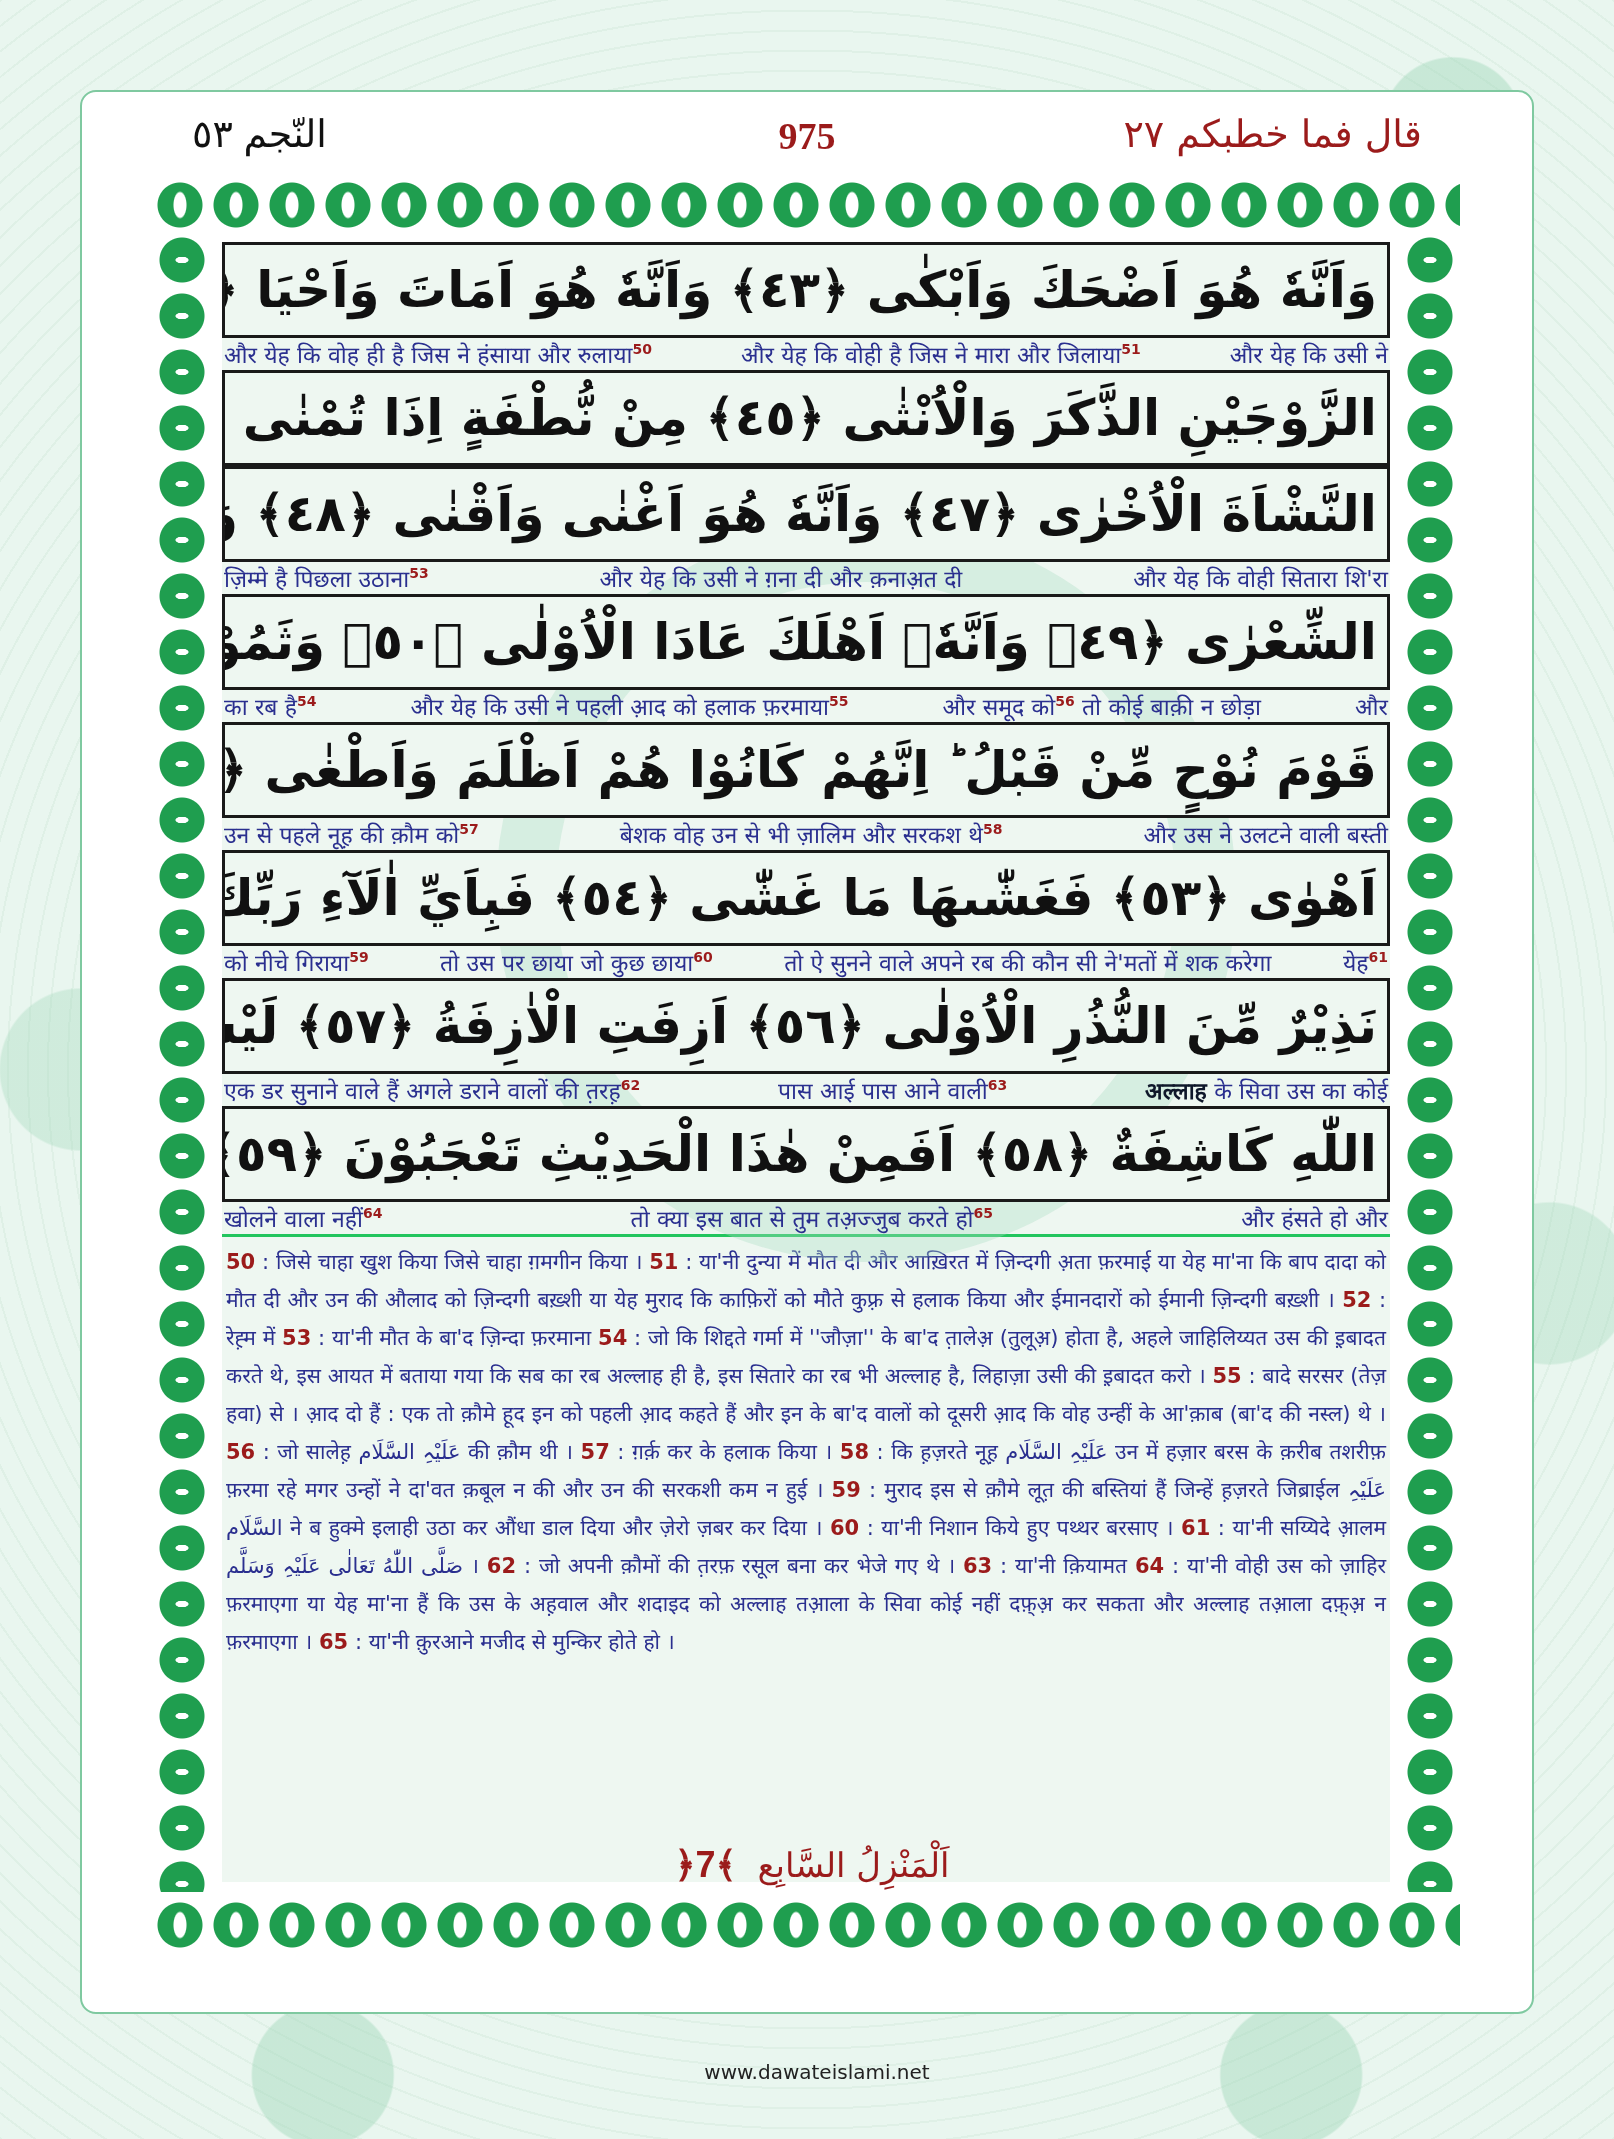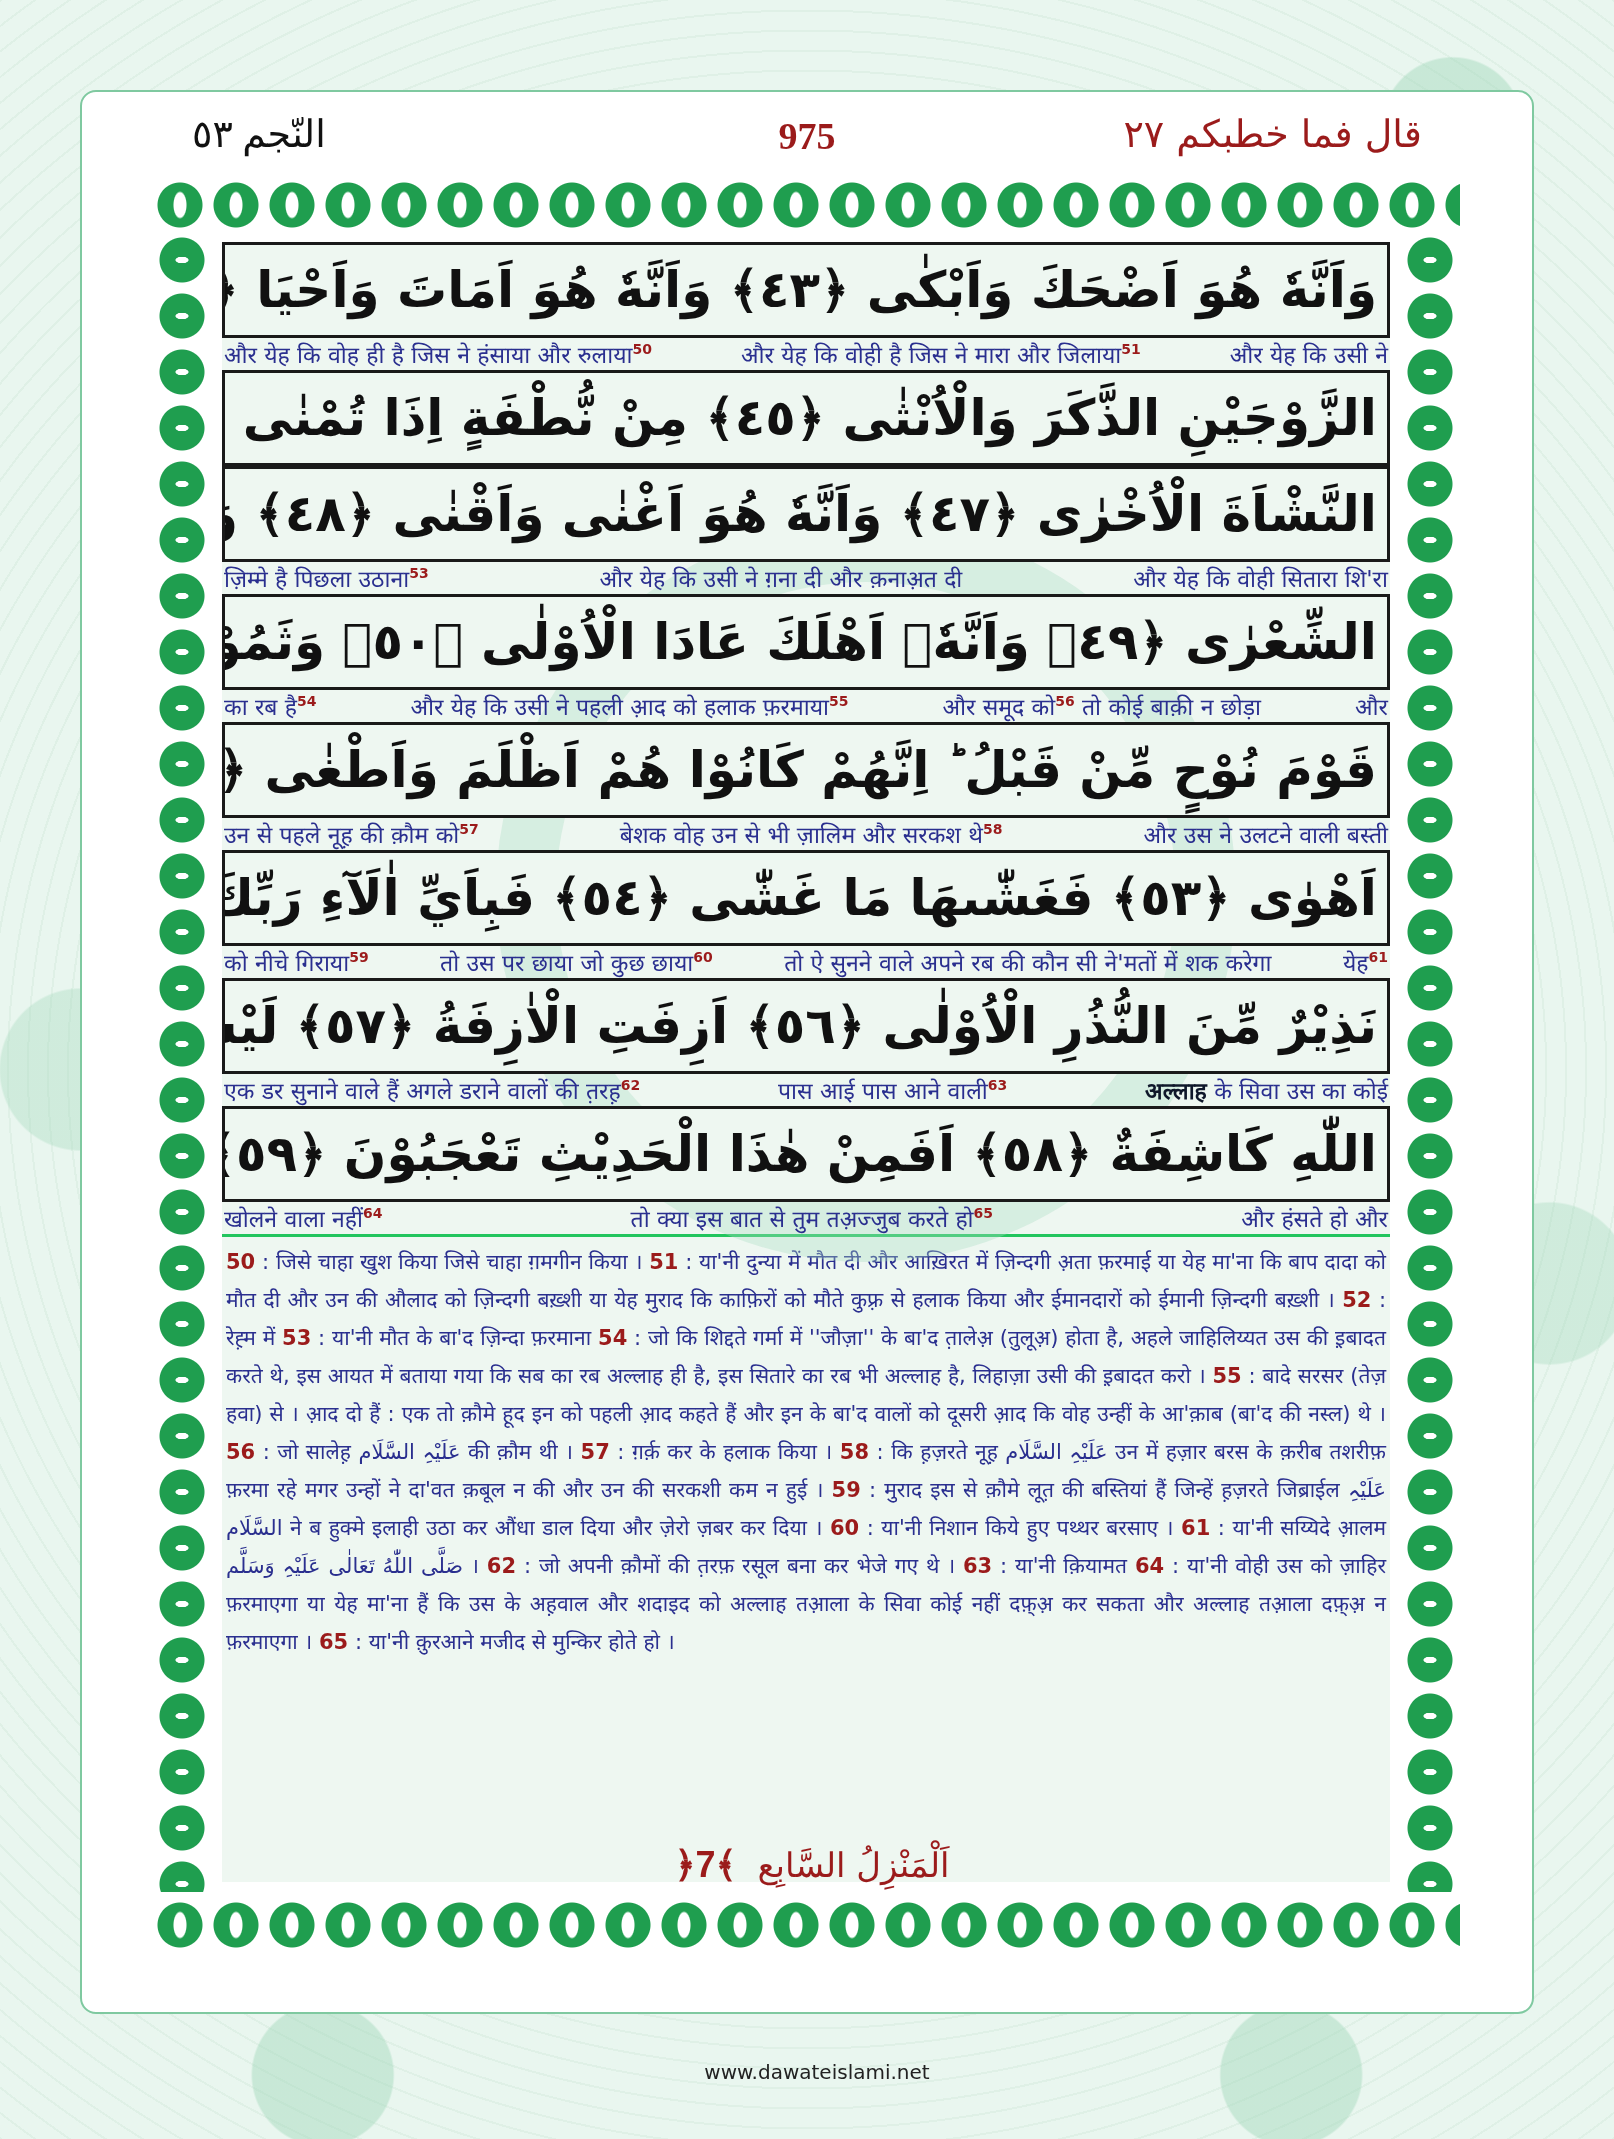--- a/index.html
+++ b/index.html
@@ -17,21 +17,21 @@
       radial-gradient(circle at 96% 60%, rgba(160,215,185,.35) 0 80px, transparent 82px),
       radial-gradient(circle at 20% 97%, rgba(160,215,185,.45) 0 70px, transparent 72px),
       radial-gradient(circle at 80% 97%, rgba(160,215,185,.45) 0 70px, transparent 72px),
       repeating-radial-gradient(circle at 50% 50%, #e9f6ef 0 18px, #dff0e6 18px 20px);
   }
   .page {
     position:absolute; left:80px; top:90px; width:1450px; height:1920px;
     background:#ffffff; border:2px solid #7fc9a0; border-radius:16px;
   }
   .header { position:absolute; left:0; right:0; top:20px; height:60px; }
-  .hdr-surah { position:absolute; left:110px; top:0; font-family:Liberation Serif, serif; font-size:38px; color:#111; direction:rtl; }
+  .hdr-surah { position:absolute; left:110px; top:0; font-family:Liberation Sans, sans-serif; font-size:38px; color:#111; direction:rtl; }
   .hdr-page { position:absolute; left:0; right:0; text-align:center; top:2px; font-family:"Liberation Serif", serif; font-weight:bold; font-size:38px; color:#9b1b1b; }
   .hdr-para { position:absolute; right:110px; top:0; font-family:"DejaVu Serif", serif; font-size:38px; color:#9b1b1b; direction:rtl; }
 
   .frame {
     position:absolute; left:70px; top:80px; width:1308px; height:1780px;
   }
   .border-band {
     position:absolute; background:
       radial-gradient(circle at 50% 55%, #1f9e4f 0 14px, transparent 15px),
       radial-gradient(circle at 50% 55%, #ffffff 0 6px, transparent 7px);

